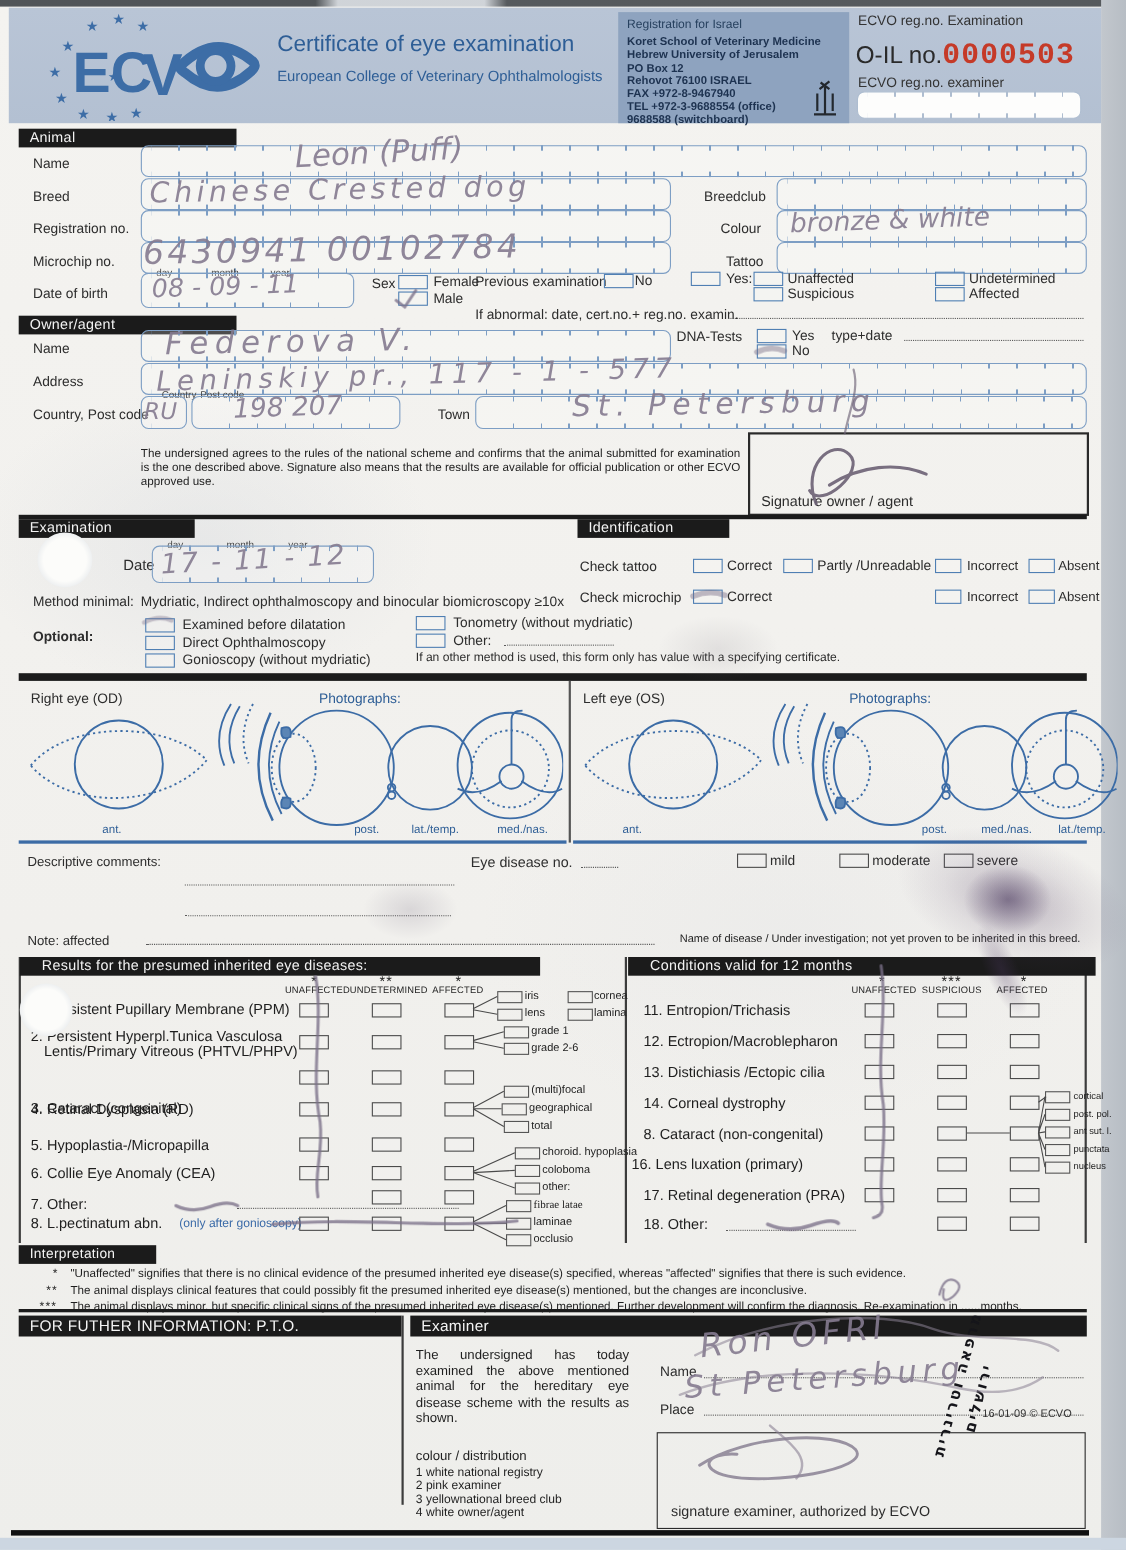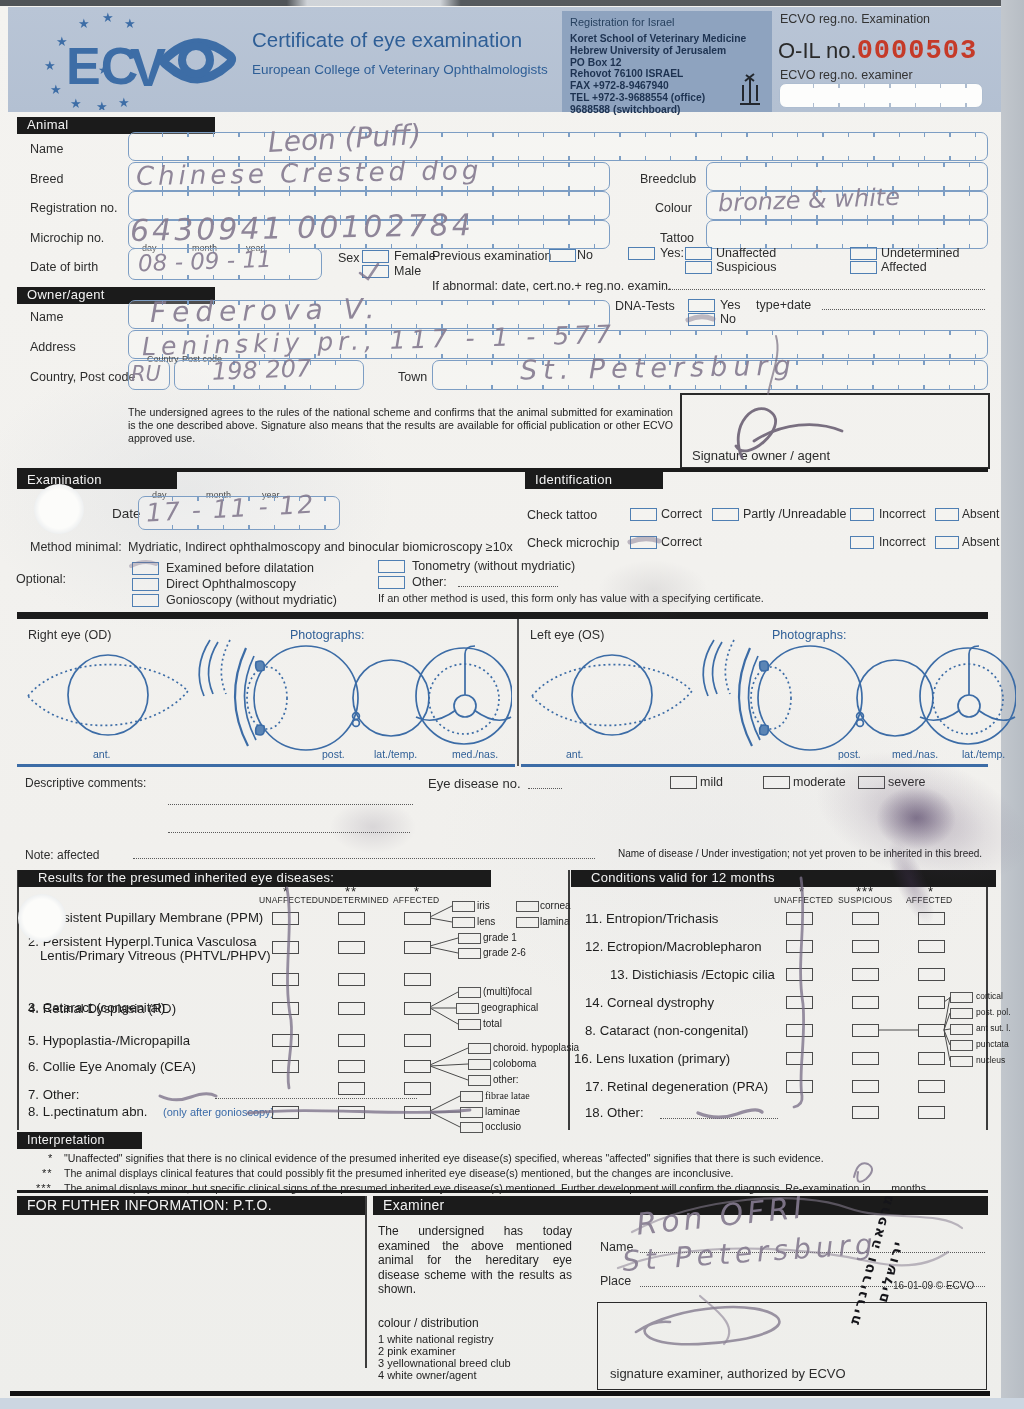--- a/index.html
+++ b/index.html
@@ -191,21 +191,21 @@
   <div class="lbl" style="left:112px;top:506px;font-size:13.5px;">Date</div>
   <div class="mini" style="left:152px;top:490px;">day</div>
   <div class="mini" style="left:206px;top:490px;">month</div>
   <div class="mini" style="left:262px;top:490px;">year</div>
   <div class="comb" style="left:138px;top:496px;width:200px;height:32px;"></div>
   <div class="hw" style="left:146px;top:494px;font-size:25px;letter-spacing:2px;transform:rotate(-3deg);">17 - 11 - 12</div>
 
   <div class="lbl" style="left:30px;top:540px;">Method minimal:</div>
   <div class="lbl" style="left:128px;top:540px;">Mydriatic, Indirect ophthalmoscopy and binocular biomicroscopy ≥10x</div>
 
-  <div class="lbl" style="left:16px;top:572px;">Optional:</div>
+  <div class="lbl" style="left:30px;top:572px;font-weight:bold;">Optional:</div>
   <div class="cb" style="left:132px;top:562px;"></div>
   <div class="lbl" style="left:166px;top:561px;">Examined before dilatation</div>
   <div class="cb" style="left:132px;top:578px;"></div>
   <div class="lbl" style="left:166px;top:577px;">Direct Ophthalmoscopy</div>
   <div class="cb" style="left:132px;top:594px;"></div>
   <div class="lbl" style="left:166px;top:593px;">Gonioscopy (without mydriatic)</div>
 
   <div class="cb" style="left:378px;top:560px;"></div>
   <div class="lbl" style="left:412px;top:559px;">Tonometry (without mydriatic)</div>
   <div class="cb" style="left:378px;top:576px;"></div>
@@ -420,21 +420,21 @@
   <div class="rowlbl" style="left:585px;top:911px;">11. Entropion/Trichasis</div>
   <div class="cbg" style="left:786px;top:912px;"></div>
   <div class="cbg" style="left:852px;top:912px;"></div>
   <div class="cbg" style="left:918px;top:912px;"></div>
 
   <div class="rowlbl" style="left:585px;top:939px;">12. Ectropion/Macroblepharon</div>
   <div class="cbg" style="left:786px;top:940px;"></div>
   <div class="cbg" style="left:852px;top:940px;"></div>
   <div class="cbg" style="left:918px;top:940px;"></div>
 
-  <div class="rowlbl" style="left:610px;top:967px;">13. Distichiasis /Ectopic cilia</div>
+  <div class="rowlbl" style="left:585px;top:967px;">13. Distichiasis /Ectopic cilia</div>
   <div class="cbg" style="left:786px;top:968px;"></div>
   <div class="cbg" style="left:852px;top:968px;"></div>
   <div class="cbg" style="left:918px;top:968px;"></div>
 
   <div class="rowlbl" style="left:585px;top:995px;">14. Corneal dystrophy</div>
   <div class="cbg" style="left:786px;top:996px;"></div>
   <div class="cbg" style="left:852px;top:996px;"></div>
   <div class="cbg" style="left:918px;top:996px;"></div>
 
   <div class="rowlbl" style="left:585px;top:1023px;">8. Cataract (non-congenital)</div>

